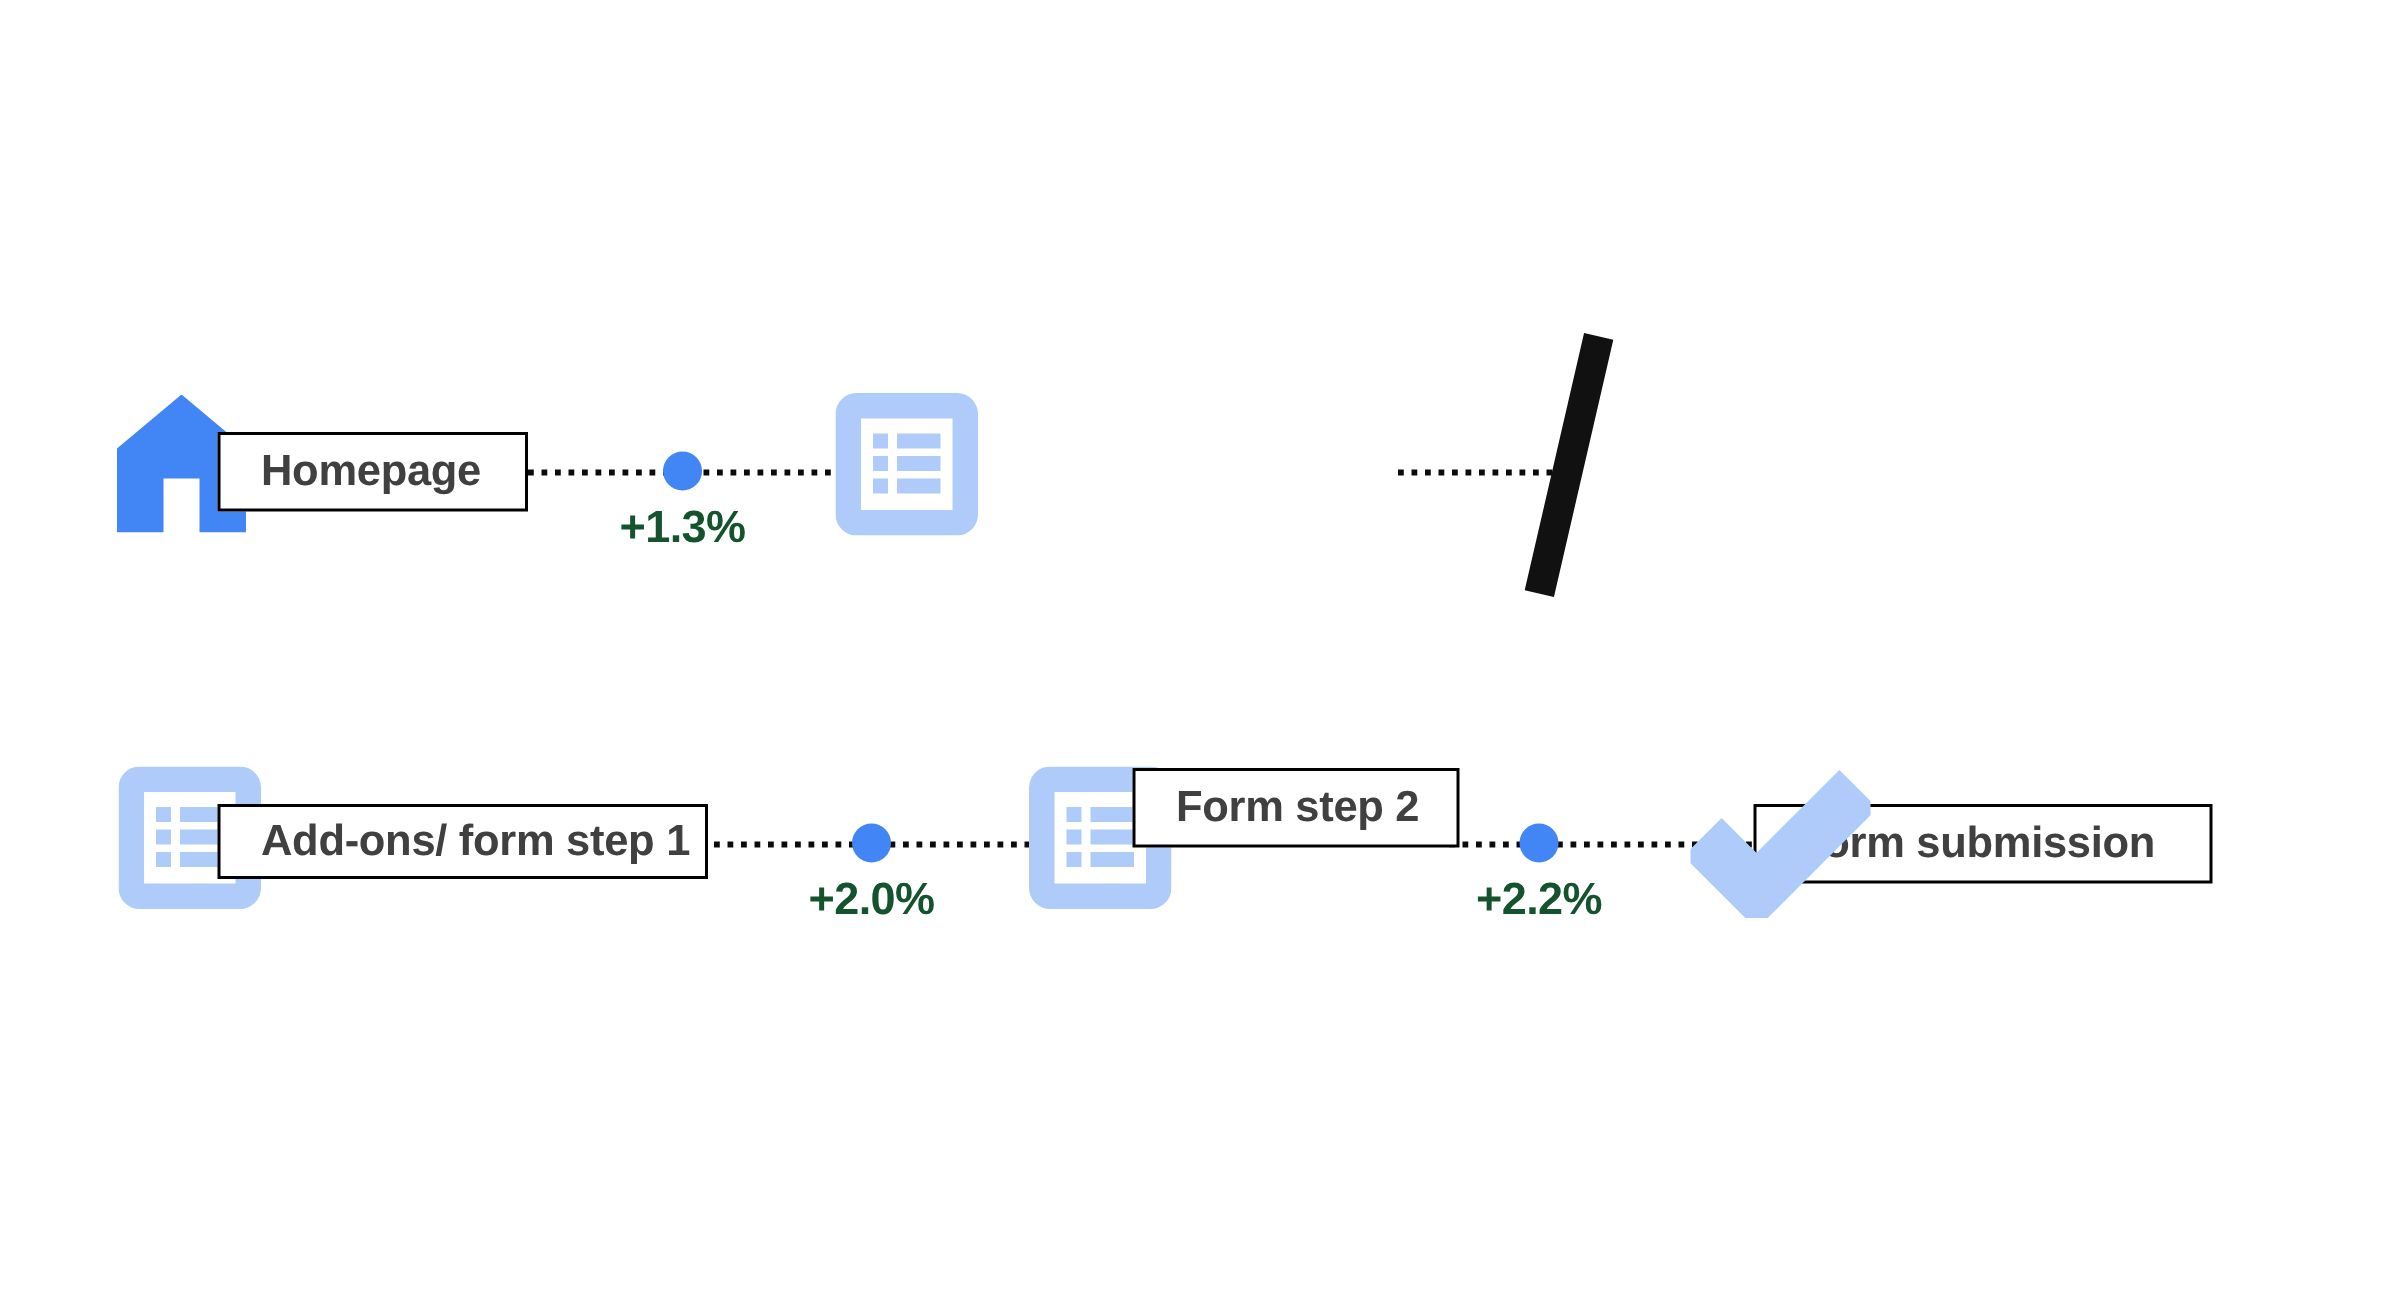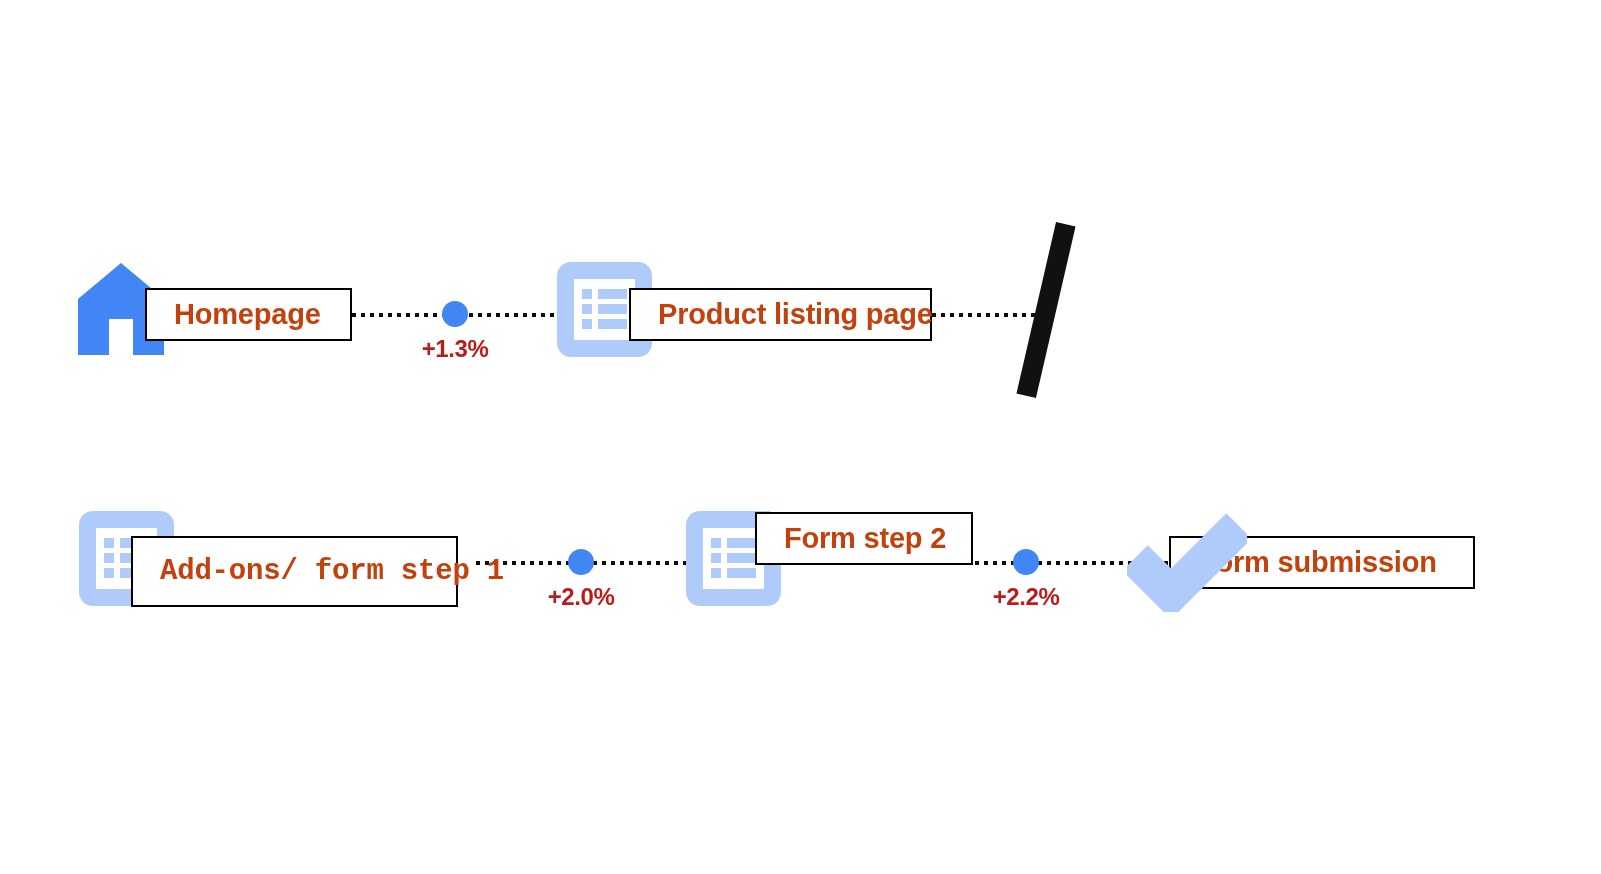--- a/index.html
+++ b/index.html
@@ -36,21 +36,21 @@
     box-sizing: border-box;
     border: 2.5px solid #000000;
     background: #ffffff;
     display: flex;
     align-items: center;
     z-index: 6;
   }
   .label-box > .label-text {
     font-size: 29px;
     font-weight: 700;
-    color: #c2410c;
+    color: #404040;
     letter-spacing: -0.2px;
     white-space: nowrap;
     padding-left: 27px;
     line-height: 1;
   }
 
   
   .metric { position: absolute; z-index: 8; }
   .metric .dot {
     position: absolute;
@@ -59,23 +59,23 @@
     border-radius: 50%;
     background: #4285F4;
     left: 0;
     top: 0;
   }
   .metric .val {
     position: absolute;
     left: 50%;
     transform: translateX(-50%);
     top: 34px;
-    font-size: 24px;
+    font-size: 30px;
     font-weight: 700;
-    color: #b91c1c;
+    color: #14532d;
     white-space: nowrap;
     letter-spacing: -0.4px;
   }
 
   
   .icon { position: absolute; z-index: 4; }
   .icon.front { z-index: 9; }
   .icon svg { display: block; }
 
   
@@ -115,44 +115,41 @@
       <rect x="17" y="17" width="61" height="61" fill="#ffffff"></rect>
       <rect x="25" y="27" width="10" height="10" fill="#AECBFA"></rect>
       <rect x="41" y="27" width="29" height="10" fill="#AECBFA"></rect>
       <rect x="25" y="42" width="10" height="10" fill="#AECBFA"></rect>
       <rect x="41" y="42" width="29" height="10" fill="#AECBFA"></rect>
       <rect x="25" y="57" width="10" height="10" fill="#AECBFA"></rect>
       <rect x="41" y="57" width="29" height="10" fill="#AECBFA"></rect>
     </svg>
   </div>
 
-  <div class="label-box" style="left:629px; top:288px; width:303px; height:53px;">
-    <span class="label-text">Product listing page</span>
-  </div>
 
   <div class="slash" style="left:1036px; top:222px; width:20px; height:176px; transform: rotate(13deg); transform-origin: center;"></div>
 
   <div class="dotline" style="left:476px; top:561px; width:219px;"></div>
 
   <div class="dotline" style="left:966px; top:561px; width:208px;"></div>
 
   <div class="icon" style="left:79px; top:511px;">
     <svg width="95" height="95" viewBox="0 0 95 95" aria-hidden="true">
       <rect x="0" y="0" width="95" height="95" rx="14" fill="#AECBFA"></rect>
       <rect x="17" y="17" width="61" height="61" fill="#ffffff"></rect>
       <rect x="25" y="27" width="10" height="10" fill="#AECBFA"></rect>
       <rect x="41" y="27" width="29" height="10" fill="#AECBFA"></rect>
       <rect x="25" y="42" width="10" height="10" fill="#AECBFA"></rect>
       <rect x="41" y="42" width="29" height="10" fill="#AECBFA"></rect>
       <rect x="25" y="57" width="10" height="10" fill="#AECBFA"></rect>
       <rect x="41" y="57" width="29" height="10" fill="#AECBFA"></rect>
     </svg>
   </div>
 
-  <div class="label-box" style="left:131px; top:536px; width:327px; height:71px;font-family:Liberation Mono, monospace;">
+  <div class="label-box" style="left:145px; top:536px; width:327px; height:50px;">
     <span class="label-text">Add-ons/ form step 1</span>
   </div>
 
   <div class="metric" style="left:568px; top:549px; width:26px; height:26px;text-align:right;">
     <span class="dot"></span>
     <span class="val">+2.0%</span>
   </div>
 
   <div class="icon" style="left:686px; top:511px;">
     <svg width="95" height="95" viewBox="0 0 95 95" aria-hidden="true">

